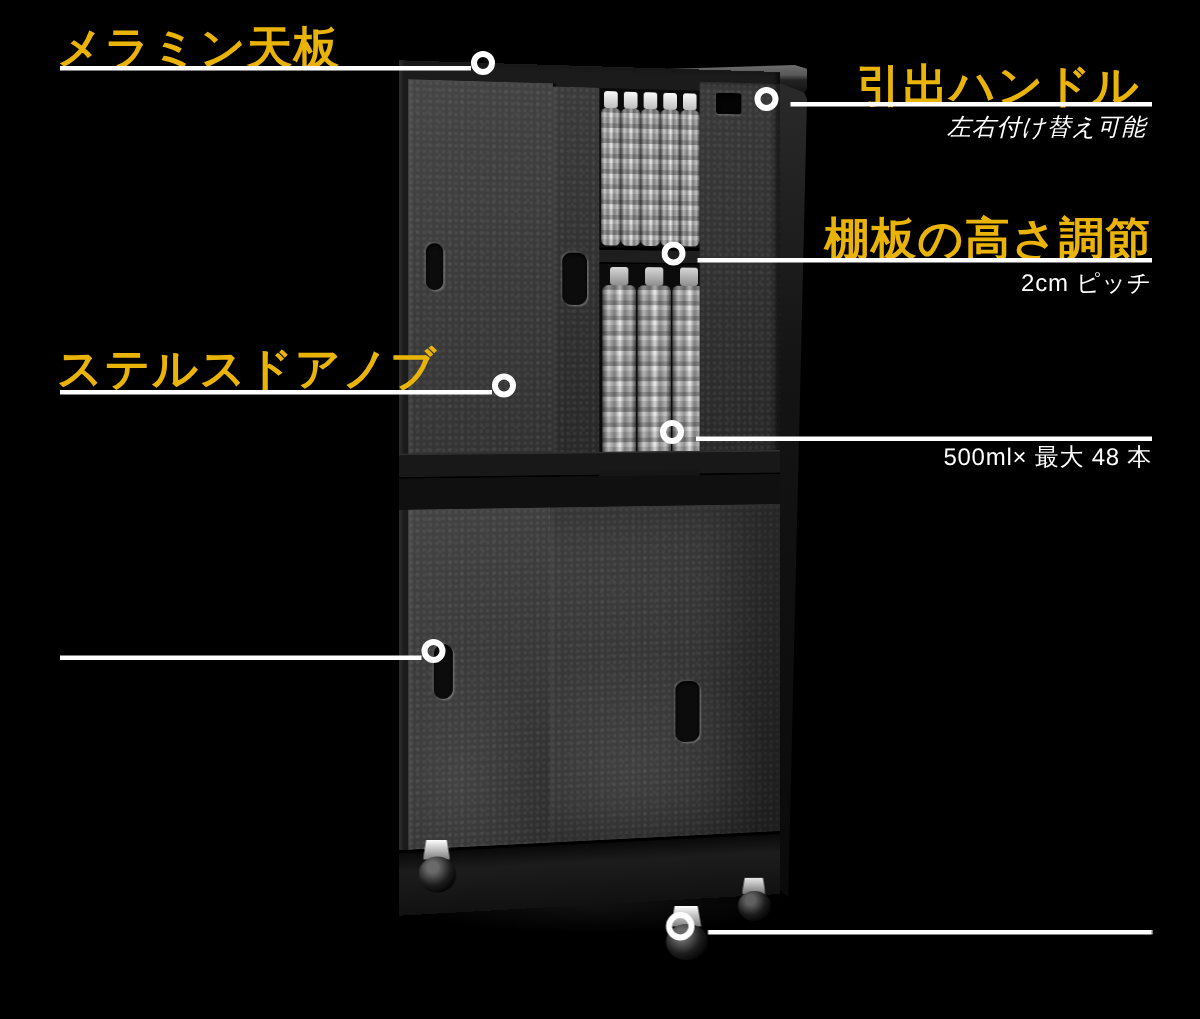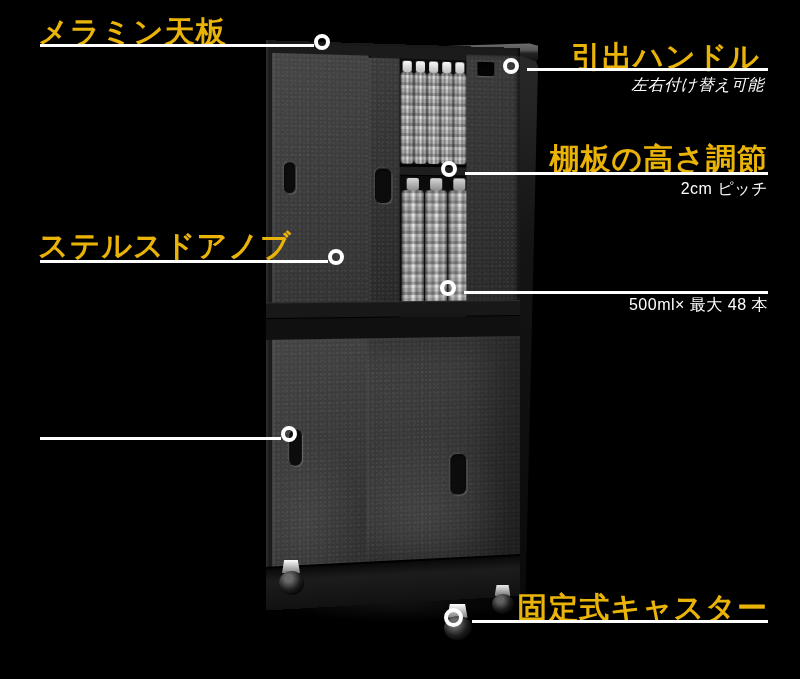--- a/index.html
+++ b/index.html
@@ -207,17 +207,16 @@
   <div class="co-line" style="left:40px; top:260px; width:288px;"></div>
   <div class="co-circle" style="left:328px; top:249px;"></div>
 
   <div class="co-line" style="left:464px; top:291px; width:304px;"></div>
   <div class="co-sub rt" style="right:32px; top:295px;">500ml× 最大 48 本</div>
   <div class="co-circle" style="left:440px; top:280px;"></div>
 
   <div class="co-line" style="left:40px; top:437px; width:241px;"></div>
   <div class="co-circle" style="left:281px; top:426px;"></div>
 
-  <div class="co-title rt" style="right:32px; top:588px;">固定式キャスター</div>
   <div class="co-line" style="left:472px; top:620px; width:296px;"></div>
   <div class="co-circle big" style="left:444px; top:608px;"></div>
 
 </div>
 
 </body></html>

